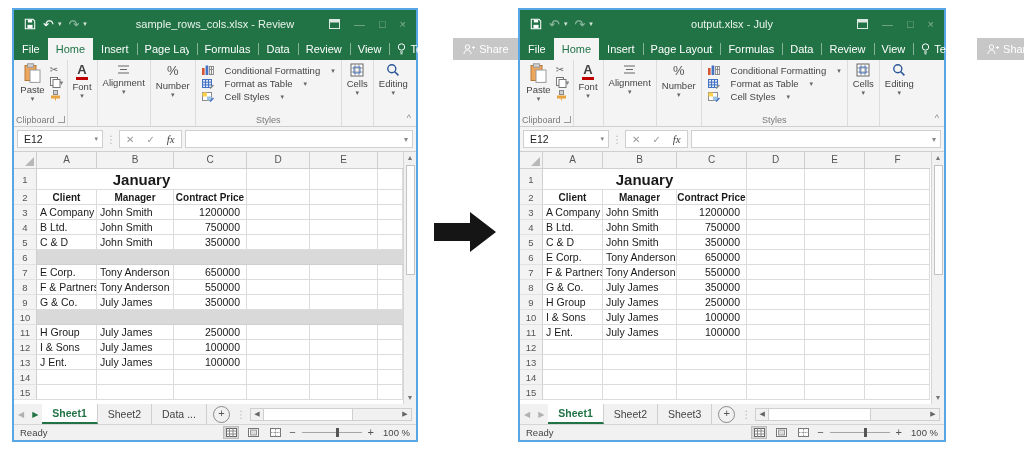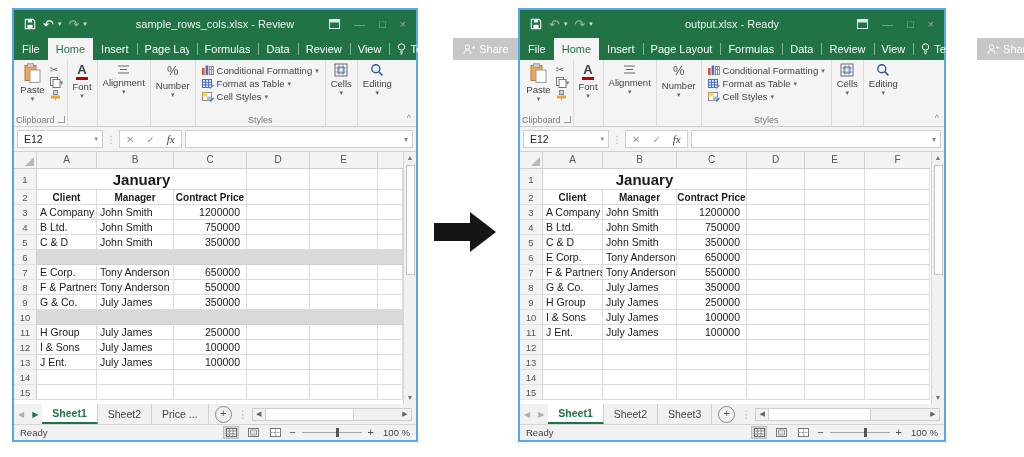--- a/index.html
+++ b/index.html
@@ -31,21 +31,21 @@
   .ribbon{height:66px;background:#f4f4f5;border-bottom:1px solid #cfcfcf;display:flex;position:relative;flex:0 0 auto;color:#444;}
   .rgroup{display:flex;flex-direction:column;border-right:1px solid #dcdcdc;padding:2px 2px 0 2px;box-sizing:border-box;}
   .rbody{flex:1;display:flex;align-items:flex-start;justify-content:center;gap:2px;}
   .rlabel{height:13px;line-height:12px;text-align:center;font-size:9px;color:#7a7a7a;display:flex;align-items:center;justify-content:center;gap:3px;}
   .launcher{width:6px;height:6px;border-right:1px solid #999;border-bottom:1px solid #999;display:inline-block;}
   .bigbtn{display:flex;flex-direction:column;align-items:center;justify-content:flex-start;padding:1px 3px;font-size:9.5px;gap:1px;}
   .bigbtn .caret{font-size:7px;color:#666;line-height:5px;}
   .icocol{display:flex;flex-direction:column;gap:2px;padding-top:2px;align-items:flex-start;}
   .smlico{font-size:10px;line-height:11px;color:#666;display:flex;align-items:center;gap:2px;}
   .styles-rows{display:flex;flex-direction:column;justify-content:flex-start;gap:2px;padding:3px 4px 0 4px;}
-  .stylerow{display:flex;align-items:center;gap:3px;font-size:9.5px;white-space:nowrap;}
+  .stylerow{display:flex;align-items:center;gap:11px;font-size:9.5px;white-space:nowrap;}
   .stylerow .caret{font-size:7px;color:#666;}
   .bigA{font-weight:bold;font-size:13px;color:#404040;border-bottom:3px solid #c00000;line-height:14px;padding:0 1px;}
   .pct{font-size:13px;color:#555;line-height:16px;}
   .collapse{position:absolute;right:5px;bottom:3px;font-size:9px;color:#888;}
 
   
   .formularow{height:25px;background:#f4f4f5;border-bottom:1px solid #cfcfcf;display:flex;align-items:center;padding:2px 3px;gap:3px;flex:0 0 auto;box-sizing:border-box;}
   .namebox{width:86px;height:18px;background:#fff;border:1px solid #cfcfcf;display:flex;align-items:center;font-size:10.5px;color:#222;padding-left:6px;box-sizing:border-box;}
   .namebox .caret{margin-left:auto;font-size:7px;color:#888;padding-right:4px;}
   .vdots{color:#b5b5b5;font-size:10px;}
@@ -469,21 +469,21 @@
       </div>
     </div>
 
     <div class="sheetbar">
       <div class="snav">
         <span style="color:#b0b0b0">◀</span>
         <span style="color:#217346">▶</span>
       </div>
       <div class="stab active">Sheet1</div>
       <div class="stab">Sheet2</div>
-      <div class="stab">Price ...</div>
+      <div class="stab">Data ...</div>
       <div class="addsheet">+</div>
       <span class="vdots" style="align-self:center">⋮</span>
       <div class="hscroll">
         <span class="arr">◀</span>
         <div class="hthumb"></div>
         <div class="htrack"></div>
         <span class="arr right">▶</span>
       </div>
     </div>
 
@@ -531,21 +531,21 @@
         <svg width="12" height="12" viewBox="0 0 14 14">
             <path d="M1.5 1.5h9l2 2v9h-11z" fill="none" stroke="#fff" stroke-width="1.2"></path>
             <rect x="4" y="8" width="6" height="4" fill="#fff"></rect>
             <rect x="4.5" y="2" width="5" height="3.2" fill="#fff"></rect>
           </svg>
         <span class="glyph dim">↶</span>
           <span class="caret-sm dim">▾</span>
         <span class="glyph dim">↷</span>
         <span class="caret-sm dim">▾</span>
       </div>
-      <div class="wtitle">output.xlsx - Ready</div>
+      <div class="wtitle">output.xlsx - July</div>
       <div class="winctrls">
         <svg width="11" height="10" viewBox="0 0 11 10">
             <rect x="0.5" y="0.5" width="10" height="9" fill="none" stroke="#dfeae2"></rect>
             <rect x="0.5" y="0.5" width="10" height="3" fill="#dfeae2"></rect>
           </svg>
         <span class="glyph dim">—</span>
         <span class="glyph dim">□</span>
         <span class="glyph dim">×</span>
       </div>
     </div>

